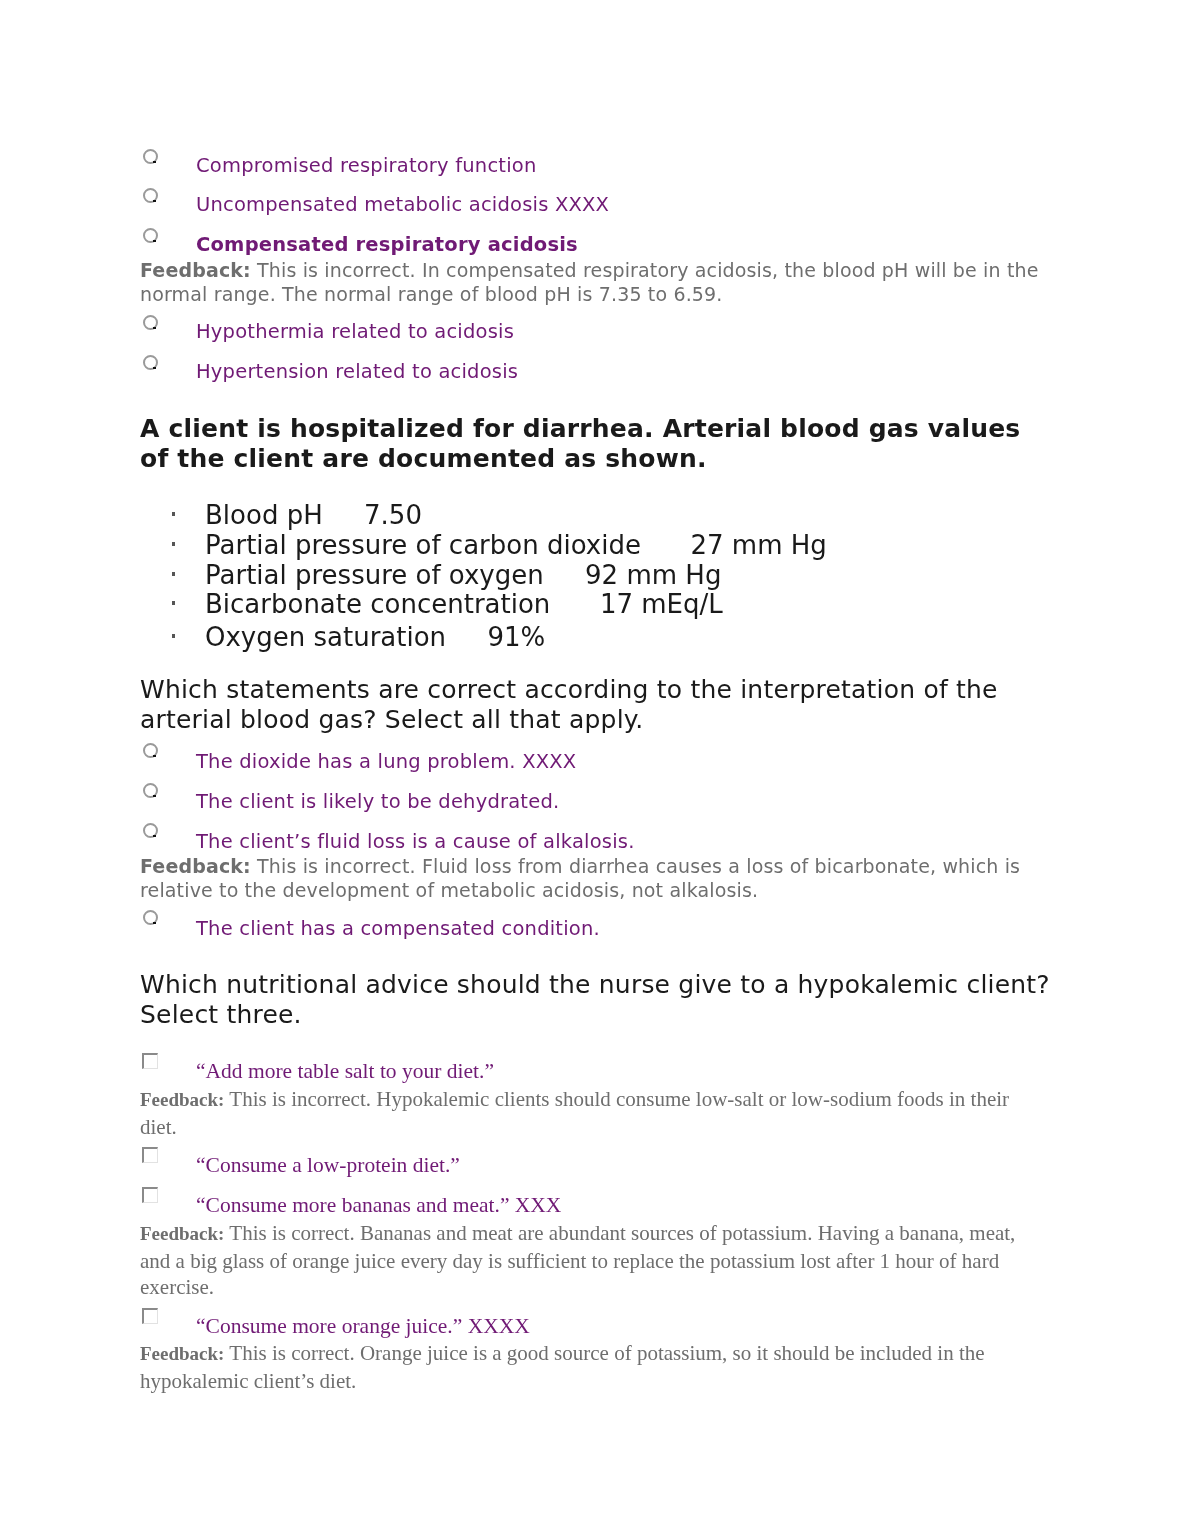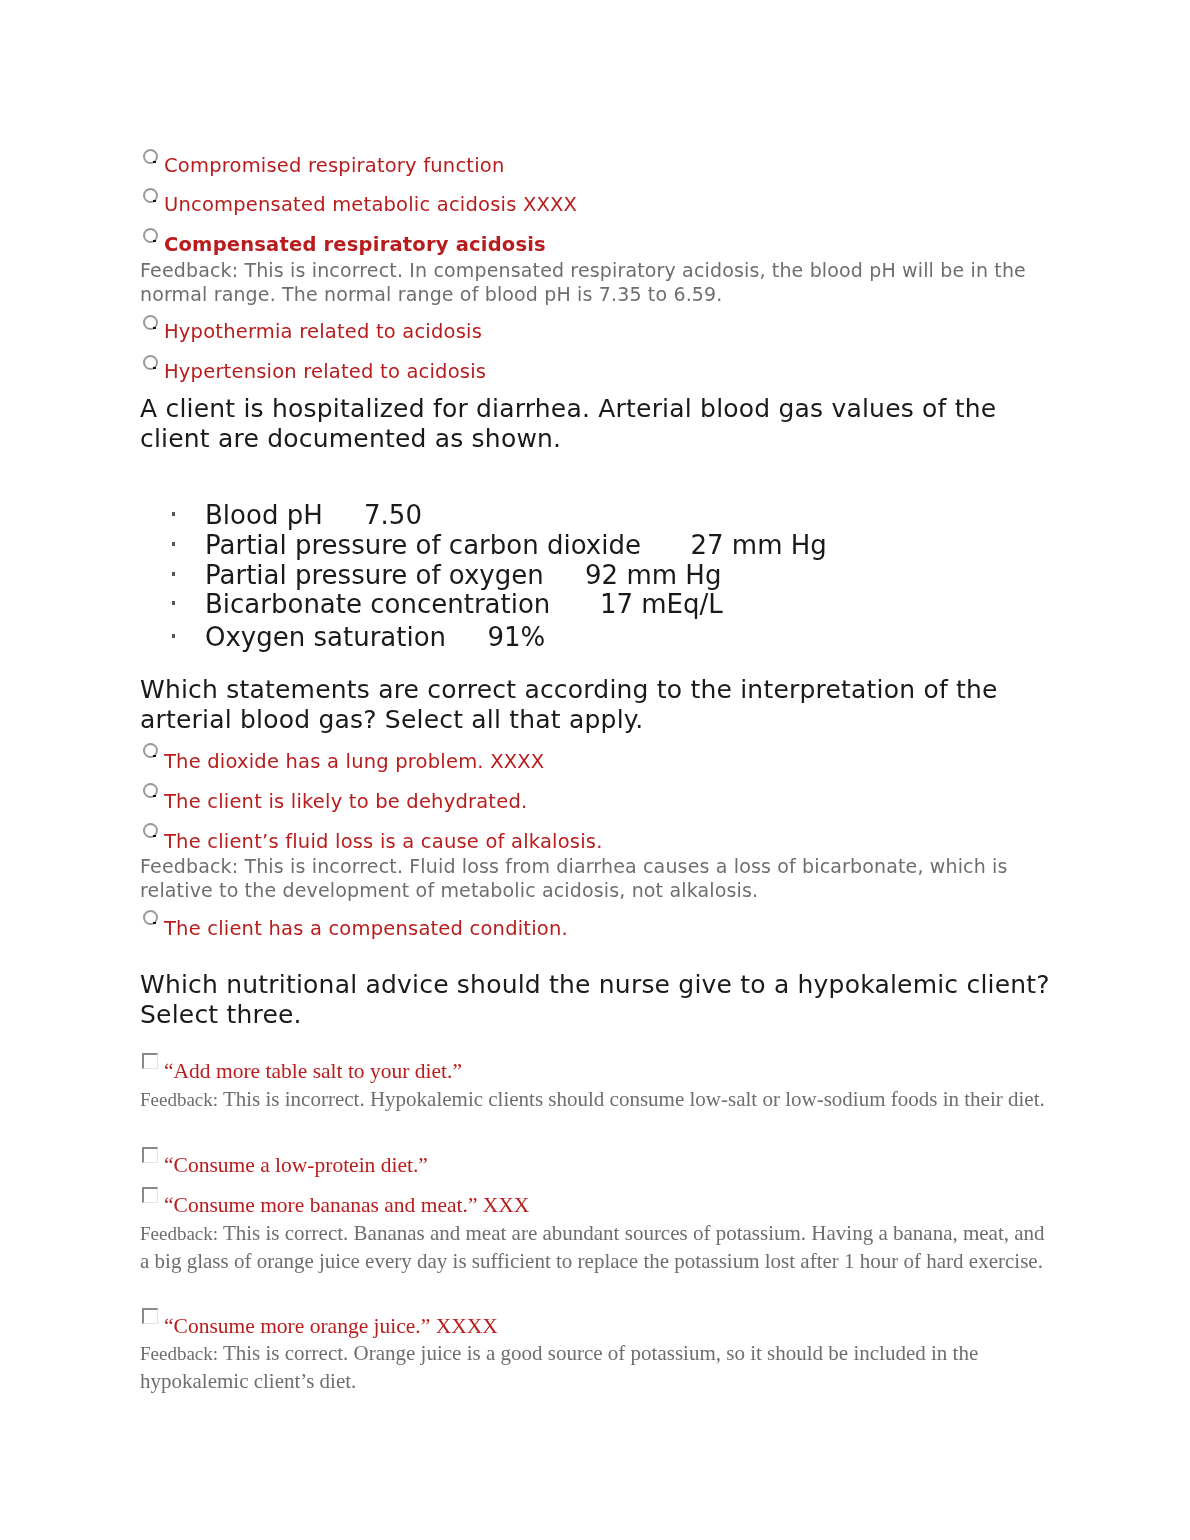--- a/index.html
+++ b/index.html
@@ -1,31 +1,31 @@
 <!DOCTYPE html>
 <html><head>
 <meta charset="utf-8">
 <style>
   html, body { margin: 0; padding: 0; background: #ffffff; }
   body { width: 1190px; height: 1540px; position: relative; overflow: hidden; }
   .page { position: absolute; left: 140px; top: 0; width: 910px; }
   .sans { font-family: "DejaVu Sans", sans-serif; }
   .serif { font-family: "Liberation Serif", serif; margin-top: 14px; }
   .opt { position: absolute; left: 0; display: block; }
-  .opt .label { position: absolute; left: 24px; white-space: nowrap; color: #b91c1c; }
+  .opt .label { position: absolute; left: 56px; white-space: nowrap; color: #701a75; }
   .sans .label, .opt.sans .label { font-size: 19.5px; letter-spacing: 0.2px; }
   .serif .label, .opt.serif .label { font-size: 21.5px; text-align: center; }
   .radio { position: absolute; left: 2px; top: 0; width: 17px; height: 17px; }
   .check { position: absolute; left: 2px; top: 0; width: 16px; height: 16px; box-sizing: border-box;
            border-top: 2px solid #8a8a8a; border-left: 2px solid #8a8a8a;
            border-right: 1px solid #e2e2e2; border-bottom: 1px solid #e2e2e2; background: #fff; }
   .feedback { position: absolute; left: 0; width: 910px; color: #6e6e6e; }
   .feedback.sans { font-size: 19px; line-height: 24px; letter-spacing: 0.15px; }
   .feedback.serif { font-size: 21px; line-height: 26.5px; }
-  .feedback b { color: #6e6e6e; font-weight: normal; }
+  .feedback b { color: #6e6e6e; font-weight: bold; }
   .question { position: absolute; left: 0; width: 910px; font-size: 25px; line-height: 29.5px; color: #1a1a1a; letter-spacing: 0.2px; }
   .abg { position: absolute; left: 65px; font-size: 26px; color: #1a1a1a; white-space: pre; }
   .abg .bullet { position: absolute; left: -33px; top: 12px; width: 3px; height: 4px; background: #555; }
 </style>
 </head>
 <body>
 
 <div class="page">
 
   <div class="opt sans" style="top:148px;">
@@ -60,21 +60,21 @@
     <span class="label" style="top:6px;">Hypothermia related to acidosis</span>
   </div>
   <div class="opt sans" style="top:354px;">
     <svg class="radio" viewBox="0 0 17 17">
         <circle cx="8.5" cy="8.5" r="6.5" fill="#fff" stroke="#9a9a9a" stroke-width="2"></circle>
         <rect x="11" y="13" width="3" height="2" fill="#111"></rect>
       </svg>
     <span class="label" style="top:6px;">Hypertension related to acidosis</span>
   </div>
 
-  <div class="question sans" style="top:394px;">A client is hospitalized for diarrhea. Arterial blood gas values of the client are documented as shown.</div>
+  <div class="question sans" style="top:414px;font-weight:bold;">A client is hospitalized for diarrhea. Arterial blood gas values of the client are documented as shown.</div>
 
   <div class="abg sans" style="top:500px;"><span class="bullet"></span><span>Blood pH</span><span>     </span><span>7.50</span></div>
   <div class="abg sans" style="top:530px;"><span class="bullet"></span><span>Partial pressure of carbon dioxide</span><span>      </span><span>27 mm Hg</span></div>
   <div class="abg sans" style="top:560px;"><span class="bullet"></span><span>Partial pressure of oxygen</span><span>     </span><span>92 mm Hg</span></div>
   <div class="abg sans" style="top:589px;"><span class="bullet"></span><span>Bicarbonate concentration</span><span>      </span><span>17 mEq/L</span></div>
   <div class="abg sans" style="top:622px;"><span class="bullet"></span><span>Oxygen saturation</span><span>     </span><span>91%</span></div>
 
   <div class="question sans" style="top:675px;">Which statements are correct according to the interpretation of the arterial blood gas? Select all that apply.</div>
 
   <div class="opt sans" style="top:742px;">

